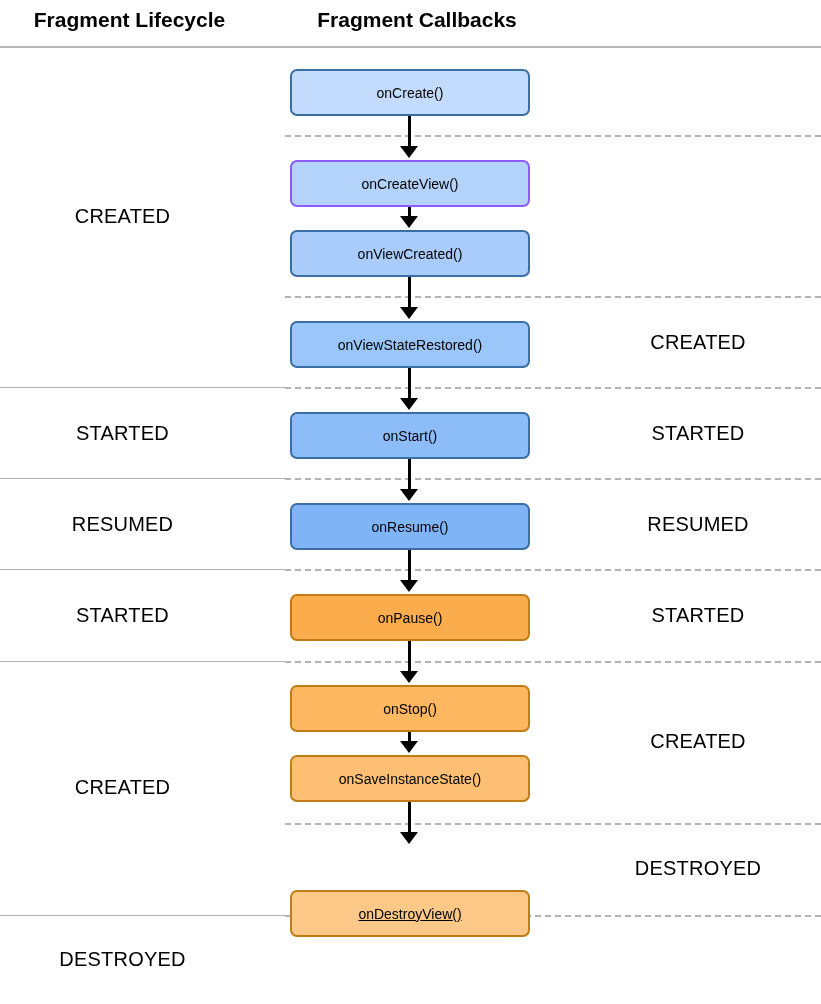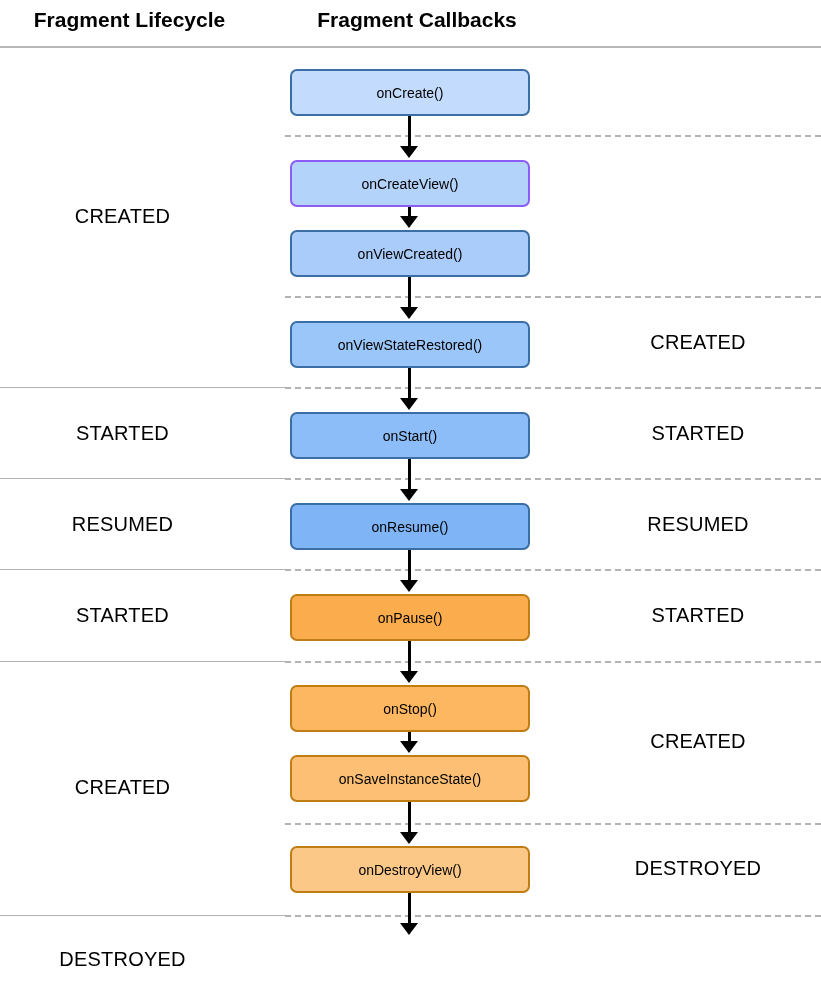--- a/index.html
+++ b/index.html
@@ -184,16 +184,16 @@
   <div class="cb-box" style="top:412px;background:#8dbdf8;border:2px solid #3b6ea5;">onStart()</div>
 
   <div class="cb-box" style="top:594px;background:#fbad4e;border:2px solid #c07d16;">onPause()</div>
 
   <div class="cb-box" style="top:503px;background:#7fb5f7;border:2px solid #3b6ea5;">onResume()</div>
 
   <div class="cb-box" style="top:685px;background:#fcb760;border:2px solid #c07d16;">onStop()</div>
 
   <div class="cb-box" style="top:755px;background:#fcbf73;border:2px solid #c07d16;">onSaveInstanceState()</div>
 
-  <div class="cb-box" style="top:846px;background:#fcc888;border:2px solid #c07d16;">onDestroyView()</div>
+  <div class="cb-box" style="top:890px;background:#fcc888;border:2px solid #c07d16;text-decoration:underline;">onDestroyView()</div>
 
 
 </div>
 
 </body></html>

